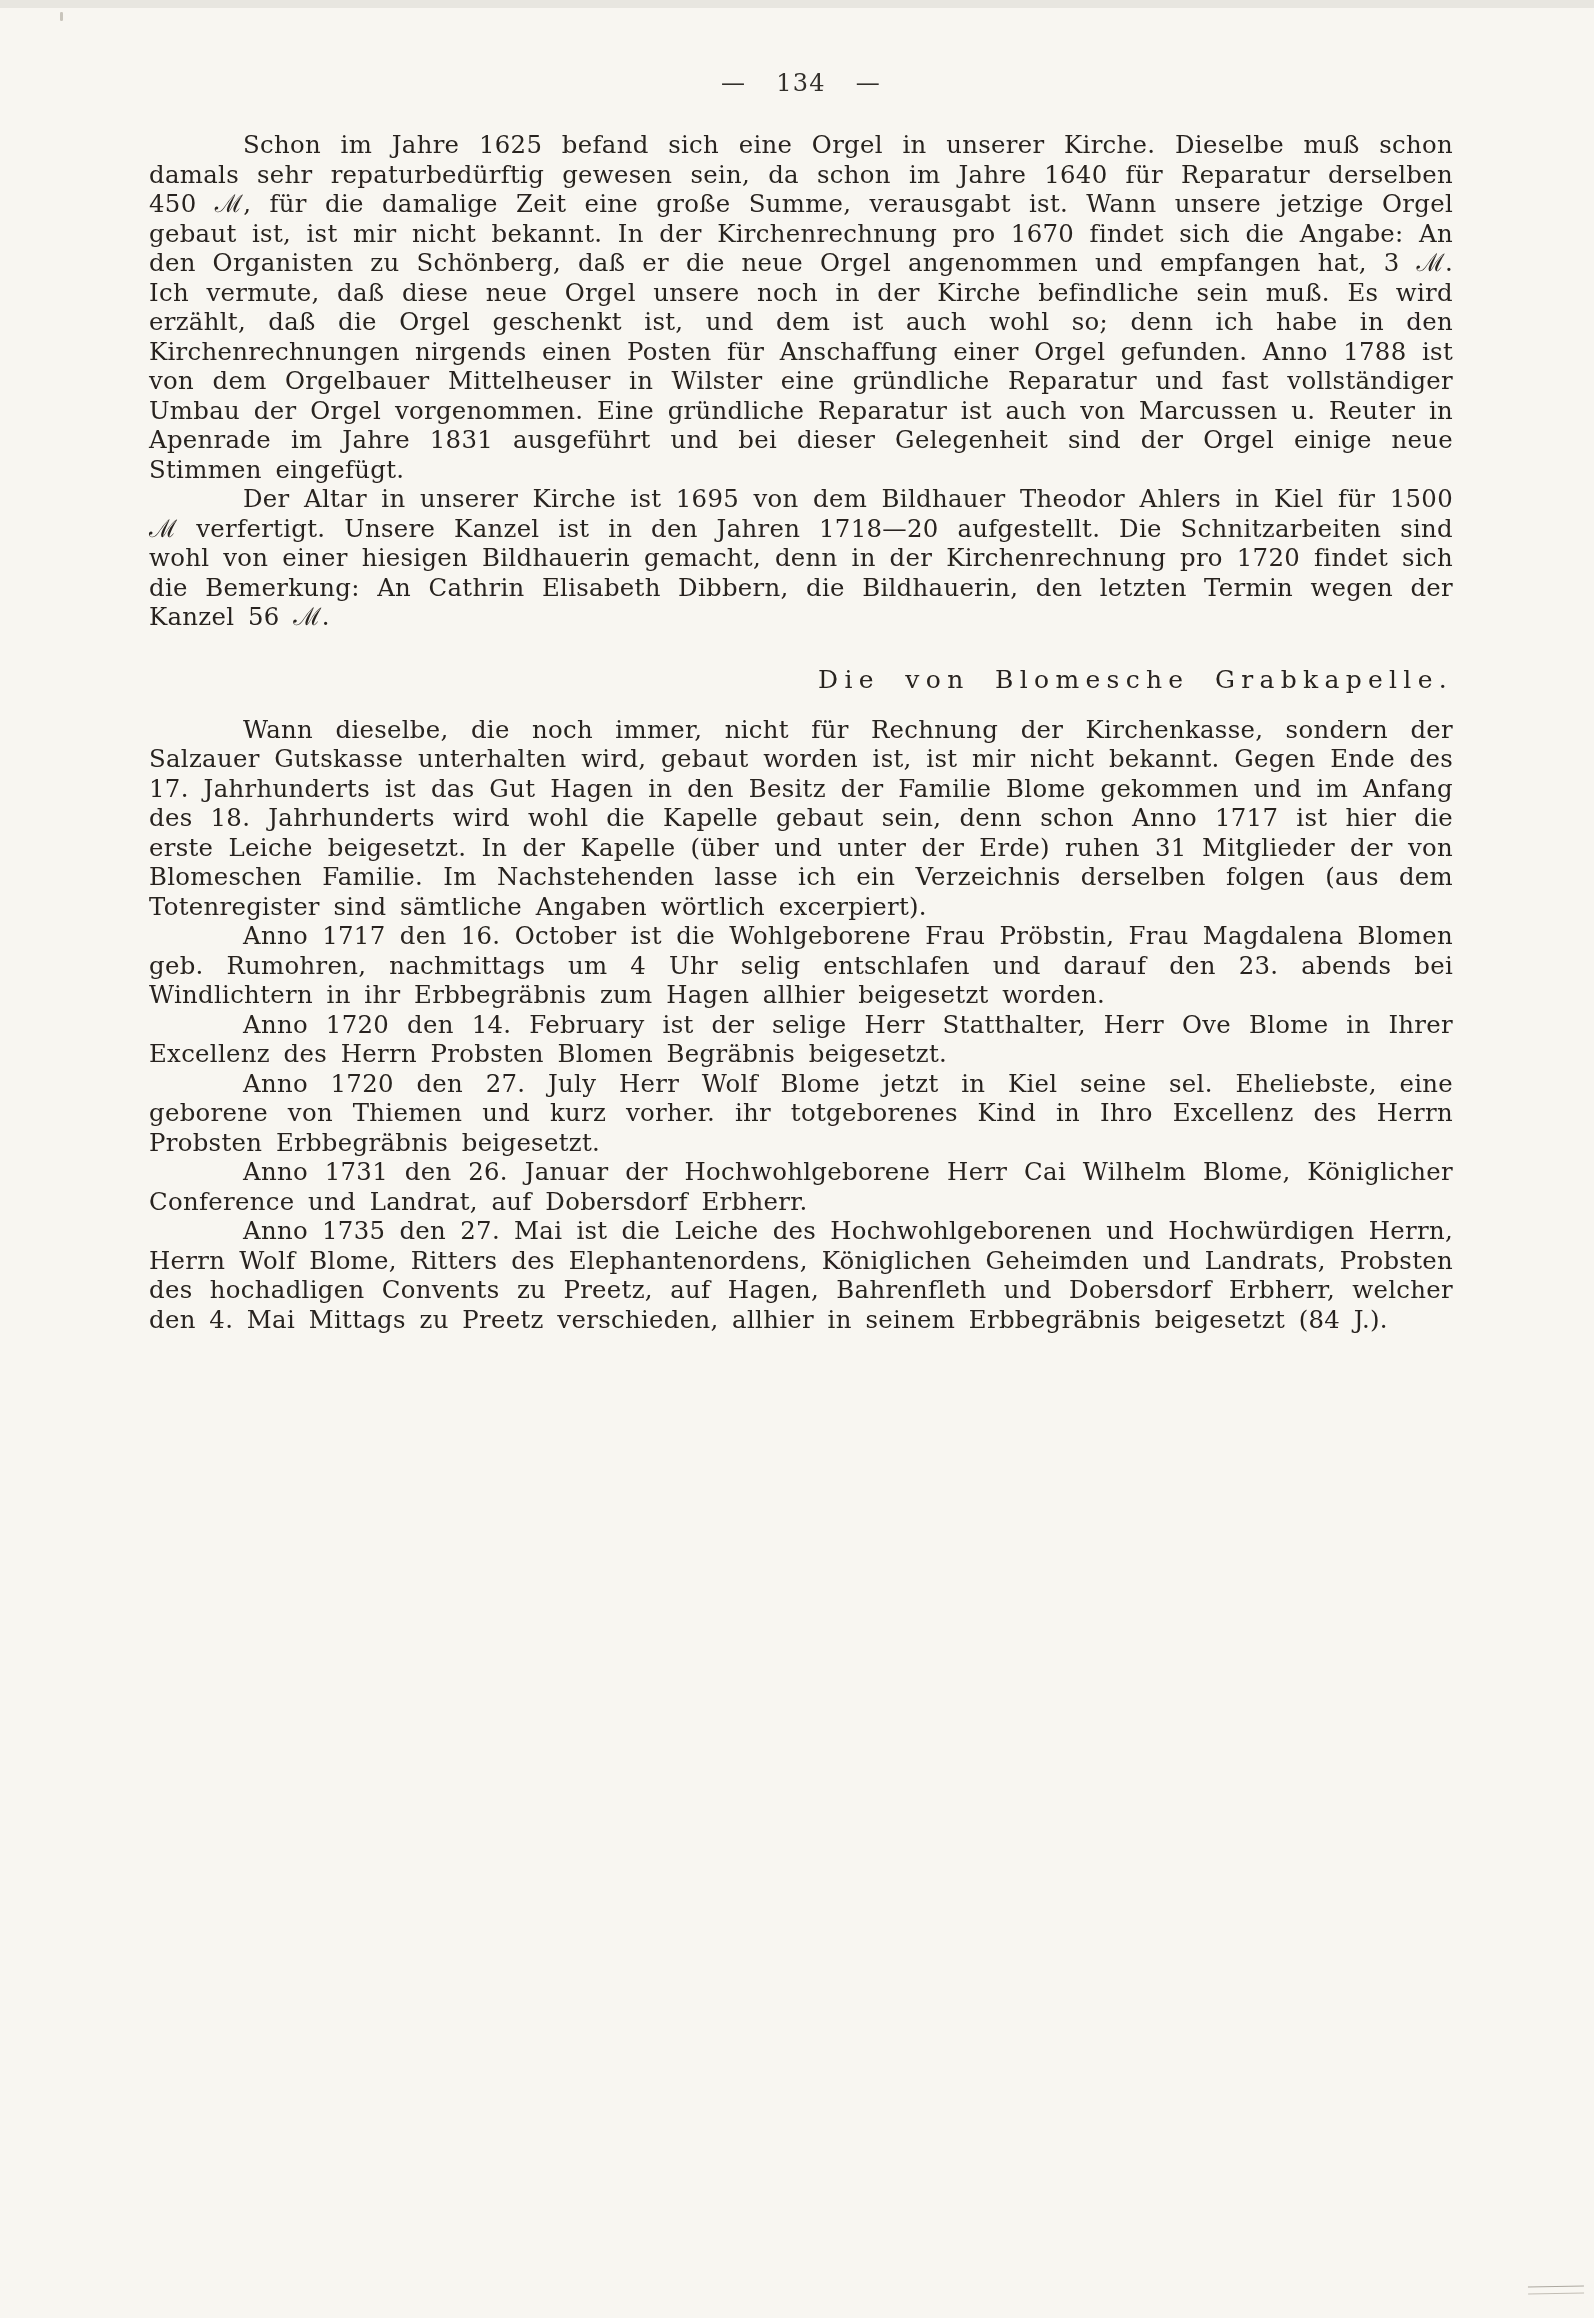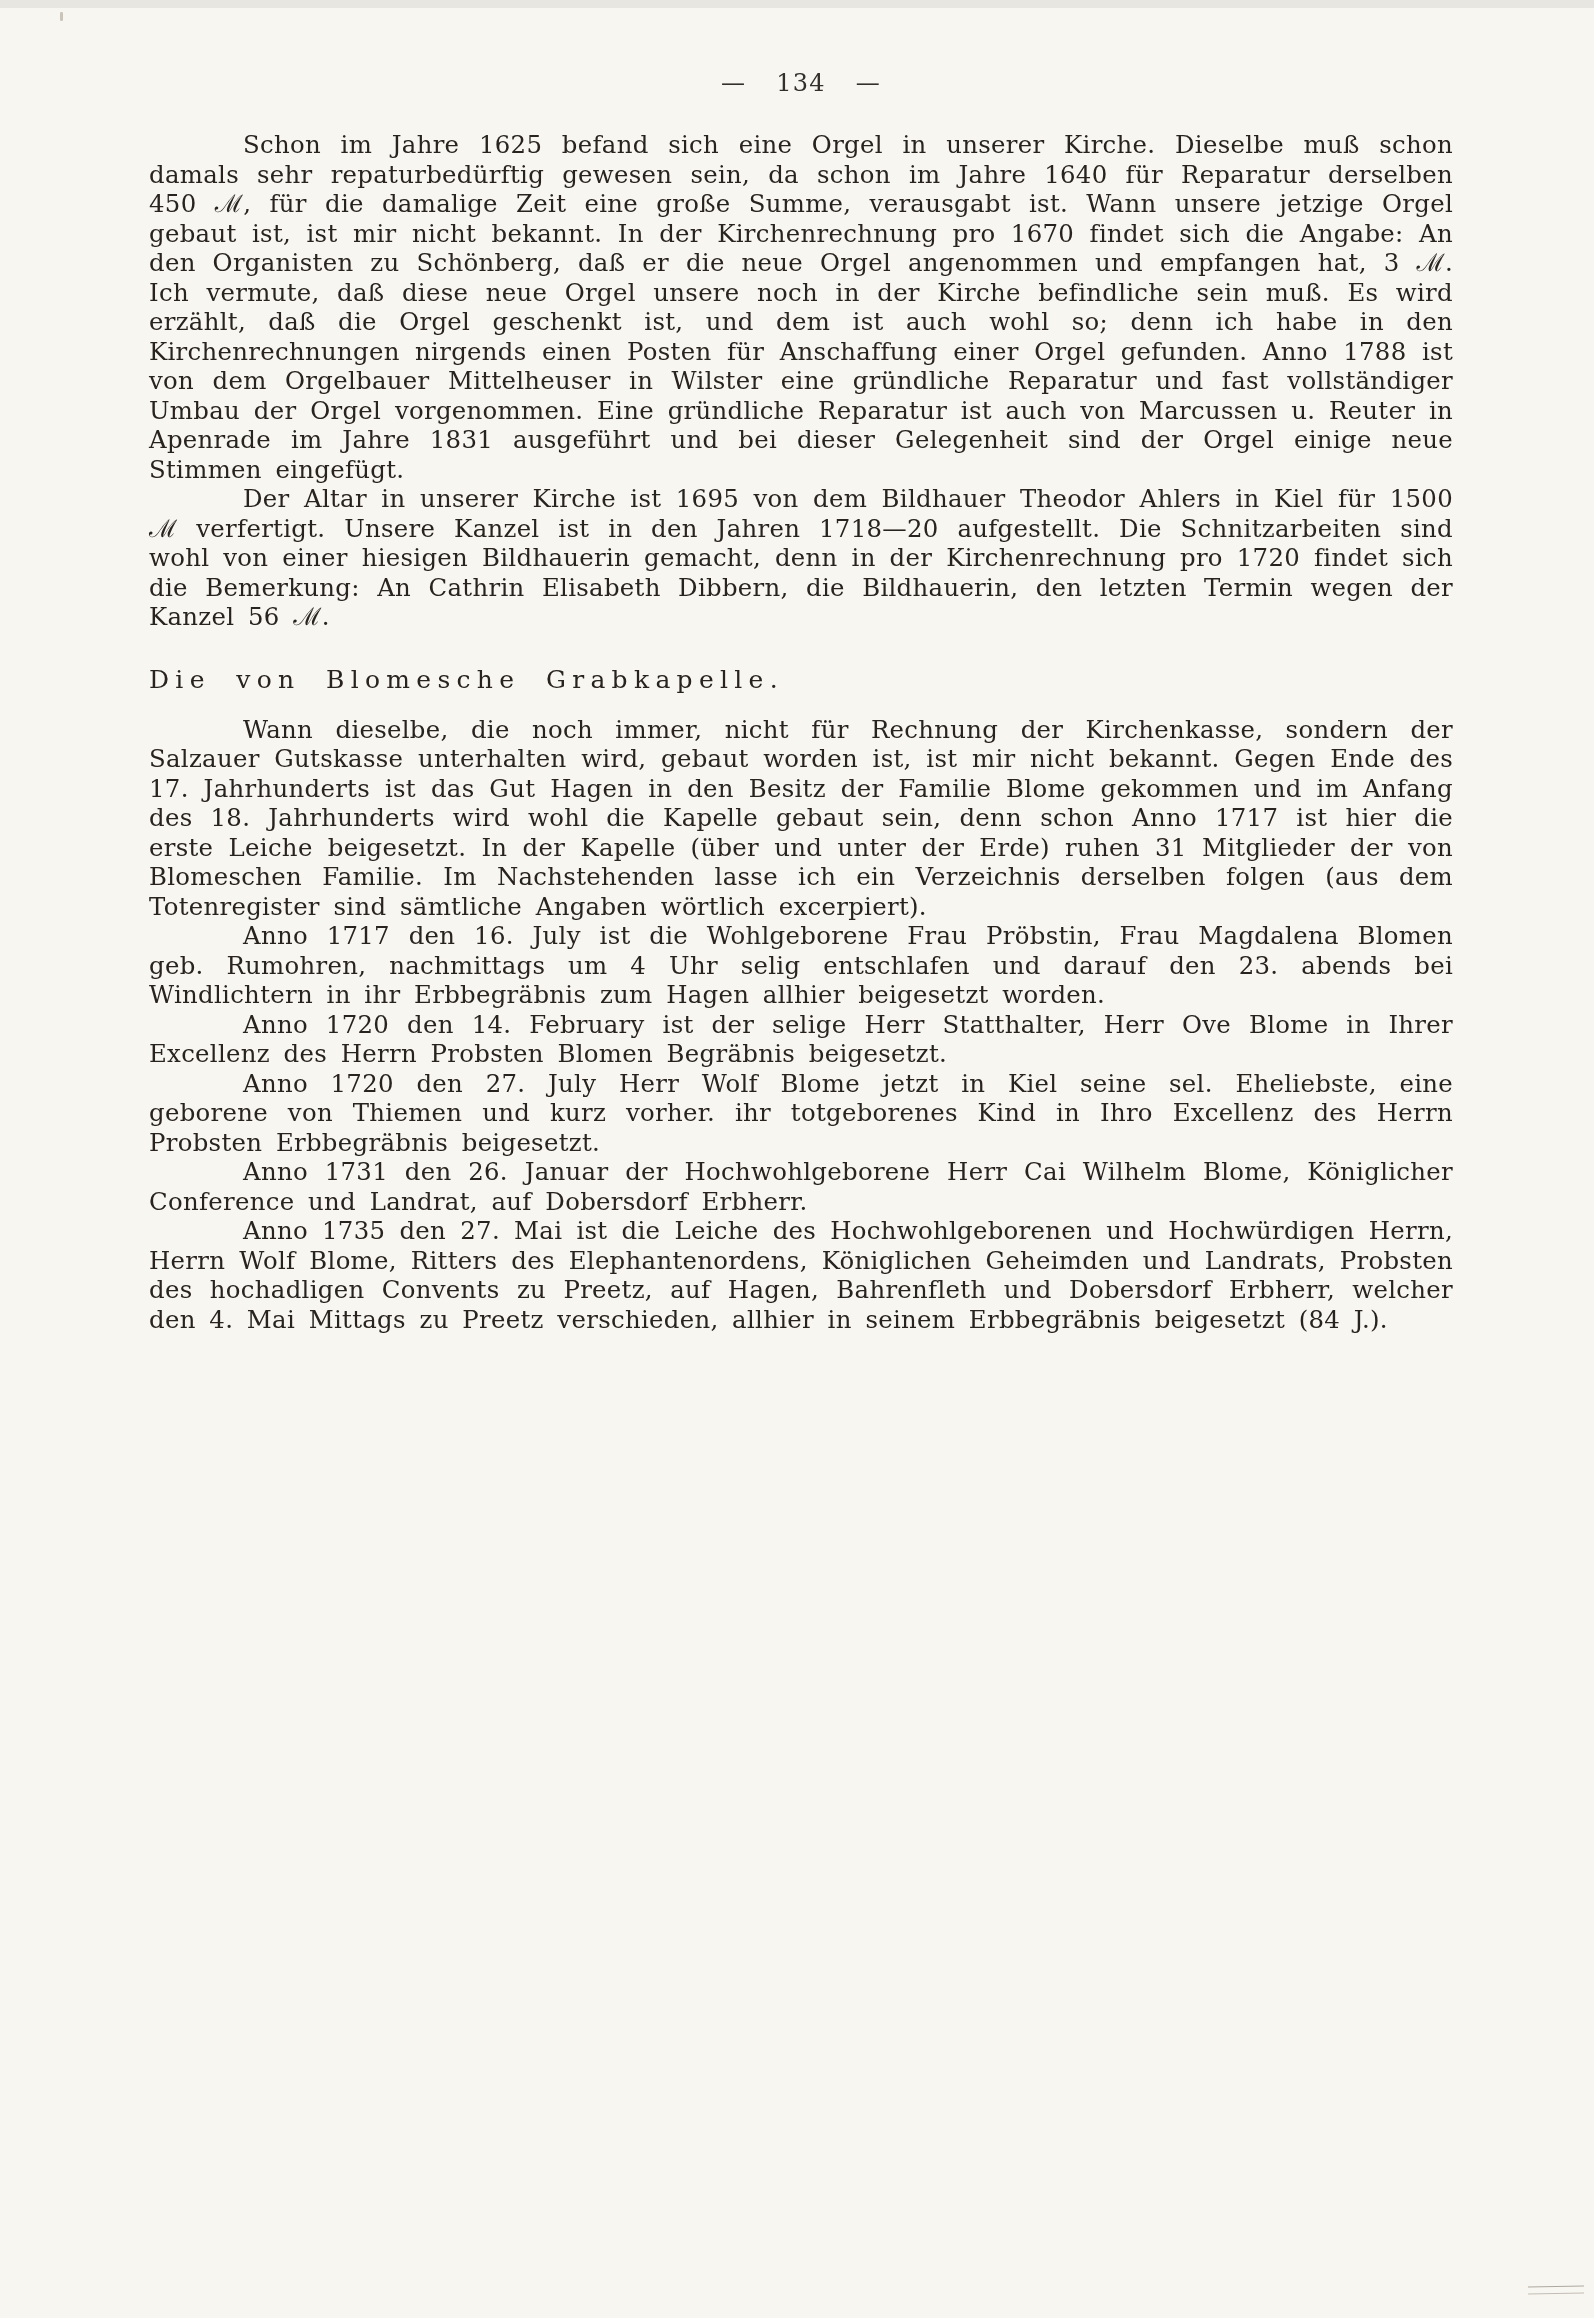--- a/index.html
+++ b/index.html
@@ -32,21 +32,21 @@
     margin: 0;
     font-size: 24.4px;
     line-height: 29.5px;
     text-align: justify;
     text-indent: 94px;
     word-spacing: 5.6px;
     letter-spacing: 0.3px;
   }
   h2.section-heading {
     margin: 33px 0 21px 0;
-    text-align: left;
+    text-align: right;
     text-indent: 0;
     font-size: 25px;
     font-weight: normal;
     letter-spacing: 6.3px;
     word-spacing: 11.3px;
     color: #28231f;
   }
   .scan-artifact {
     position: absolute;
     right: 11.3px;
@@ -81,21 +81,21 @@
 
 
     <p>Schon im Jahre 1625 befand sich eine Orgel in unserer Kirche. Dieselbe muß schon damals sehr repaturbedürftig gewesen sein, da schon im Jahre 1640 für Reparatur derselben 450 ℳ, für die damalige Zeit eine große Summe, verausgabt ist. Wann unsere jetzige Orgel gebaut ist, ist mir nicht bekannt. In der Kirchenrechnung pro 1670 findet sich die Angabe: An den Organisten zu Schönberg, daß er die neue Orgel angenommen und empfangen hat, 3 ℳ. Ich vermute, daß diese neue Orgel unsere noch in der Kirche befindliche sein muß. Es wird erzählt, daß die Orgel geschenkt ist, und dem ist auch wohl so; denn ich habe in den Kirchenrechnungen nirgends einen Posten für Anschaffung einer Orgel gefunden. Anno 1788 ist von dem Orgelbauer Mittelheuser in Wilster eine gründliche Reparatur und fast vollständiger Umbau der Orgel vorgenommen. Eine gründliche Reparatur ist auch von Marcussen u. Reuter in Apenrade im Jahre 1831 ausgeführt und bei dieser Gelegenheit sind der Orgel einige neue Stimmen eingefügt.</p>
 
     <p>Der Altar in unserer Kirche ist 1695 von dem Bildhauer Theodor Ahlers in Kiel für 1500 ℳ verfertigt. Unsere Kanzel ist in den Jahren 1718—20 aufgestellt. Die Schnitzarbeiten sind wohl von einer hiesigen Bildhauerin gemacht, denn in der Kirchenrechnung pro 1720 findet sich die Bemerkung: An Cathrin Elisabeth Dibbern, die Bildhauerin, den letzten Termin wegen der Kanzel 56 ℳ.</p>
 
     <h2 class="section-heading">Die von Blomesche Grabkapelle.</h2>
 
     <p>Wann dieselbe, die noch immer, nicht für Rechnung der Kirchenkasse, sondern der Salzauer Gutskasse unterhalten wird, gebaut worden ist, ist mir nicht bekannt. Gegen Ende des 17. Jahrhunderts ist das Gut Hagen in den Besitz der Familie Blome gekommen und im Anfang des 18. Jahrhunderts wird wohl die Kapelle gebaut sein, denn schon Anno 1717 ist hier die erste Leiche beigesetzt. In der Kapelle (über und unter der Erde) ruhen 31 Mitglieder der von Blomeschen Familie. Im Nachstehenden lasse ich ein Verzeichnis derselben folgen (aus dem Totenregister sind sämtliche Angaben wörtlich excerpiert).</p>
 
-    <p>Anno 1717 den 16. July ist die Wohlgeborene Frau Pröbstin, Frau Magdalena Blomen geb. Rumohren, nachmittags um 4 Uhr selig entschlafen und darauf den 23. abends bei Windlichtern in ihr Erbbegräbnis zum Hagen allhier beigesetzt worden.</p>
+    <p>Anno 1717 den 16. October ist die Wohlgeborene Frau Pröbstin, Frau Magdalena Blomen geb. Rumohren, nachmittags um 4 Uhr selig entschlafen und darauf den 23. abends bei Windlichtern in ihr Erbbegräbnis zum Hagen allhier beigesetzt worden.</p>
 
     <p>Anno 1720 den 14. February ist der selige Herr Statthalter, Herr Ove Blome in Ihrer Excellenz des Herrn Probsten Blomen Begräbnis beigesetzt.</p>
 
     <p>Anno 1720 den 27. July Herr Wolf Blome jetzt in Kiel seine sel. Eheliebste, eine geborene von Thiemen und kurz vorher. ihr totgeborenes Kind in Ihro Excellenz des Herrn Probsten Erbbegräbnis beigesetzt.</p>
 
 
     <p>Anno 1731 den 26. Januar der Hochwohlgeborene Herr Cai Wilhelm Blome, Königlicher Conference und Landrat, auf Dobersdorf Erbherr.</p>
 
     <p>Anno 1735 den 27. Mai ist die Leiche des Hochwohlgeborenen und Hochwürdigen Herrn, Herrn Wolf Blome, Ritters des Elephantenordens, Königlichen Geheimden und Landrats, Probsten des hochadligen Convents zu Preetz, auf Hagen, Bahrenfleth und Dobersdorf Erbherr, welcher den 4. Mai Mittags zu Preetz verschieden, allhier in seinem Erbbegräbnis beigesetzt (84 J.).</p>
 

